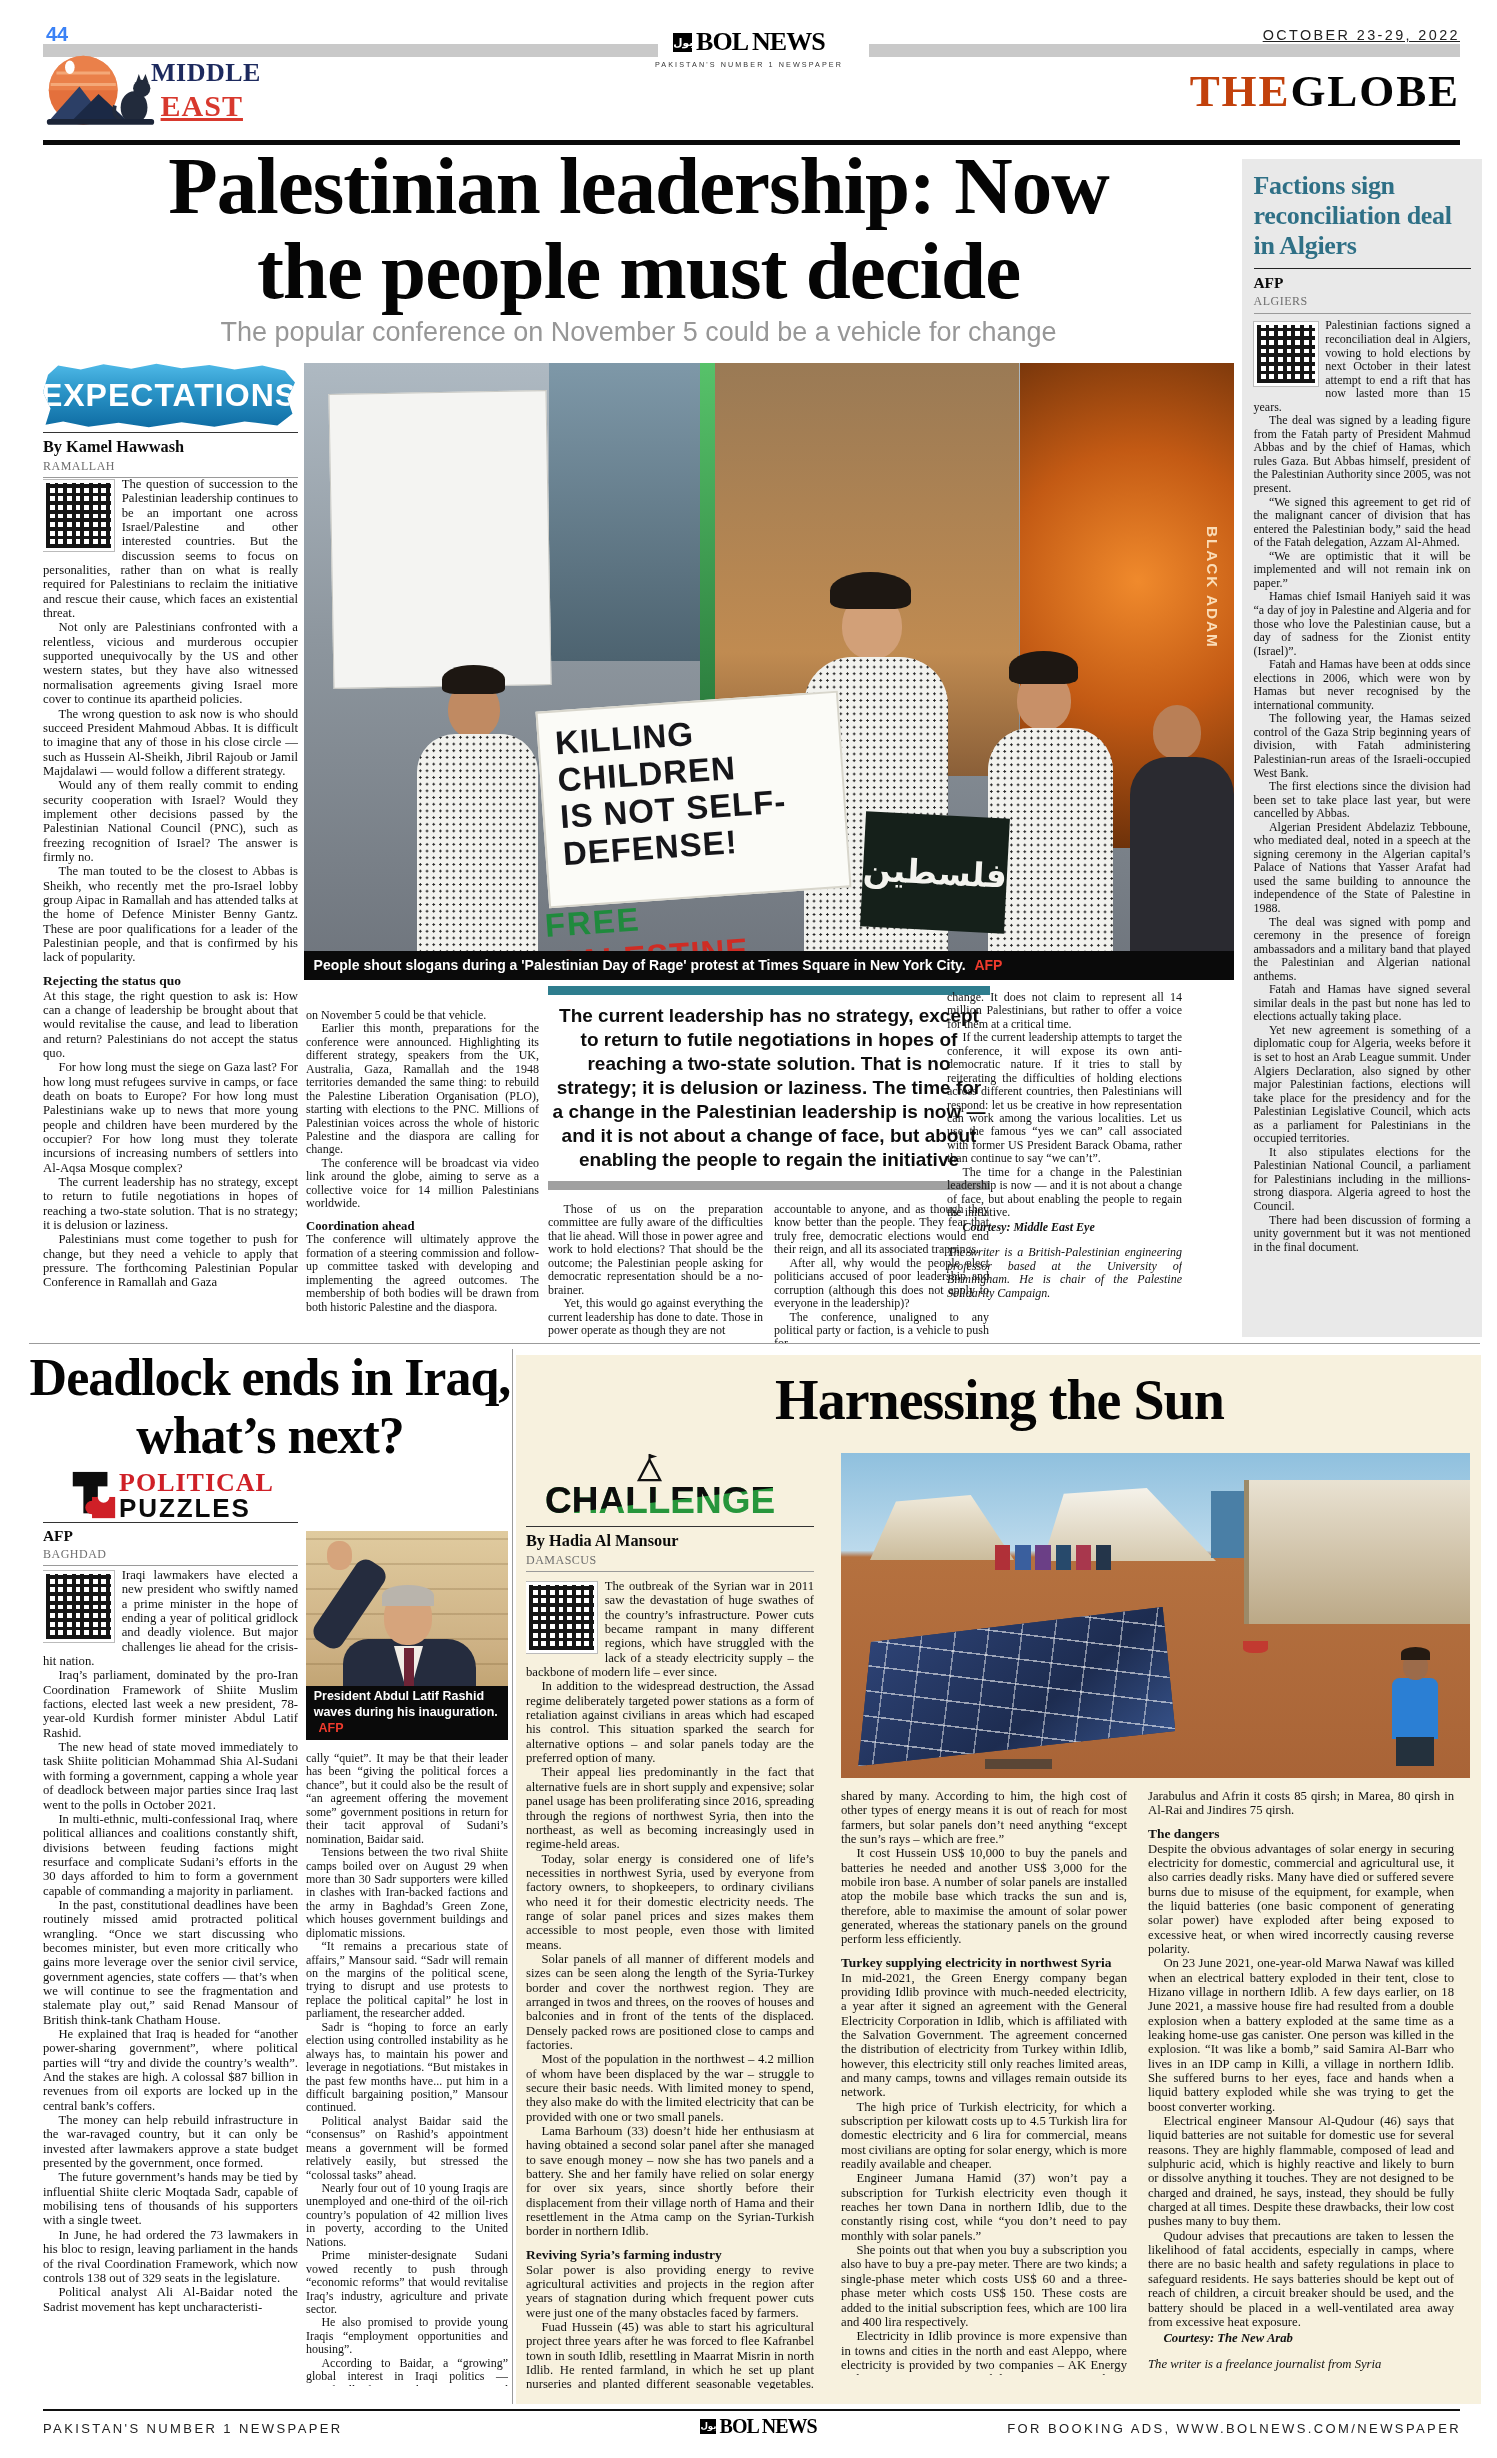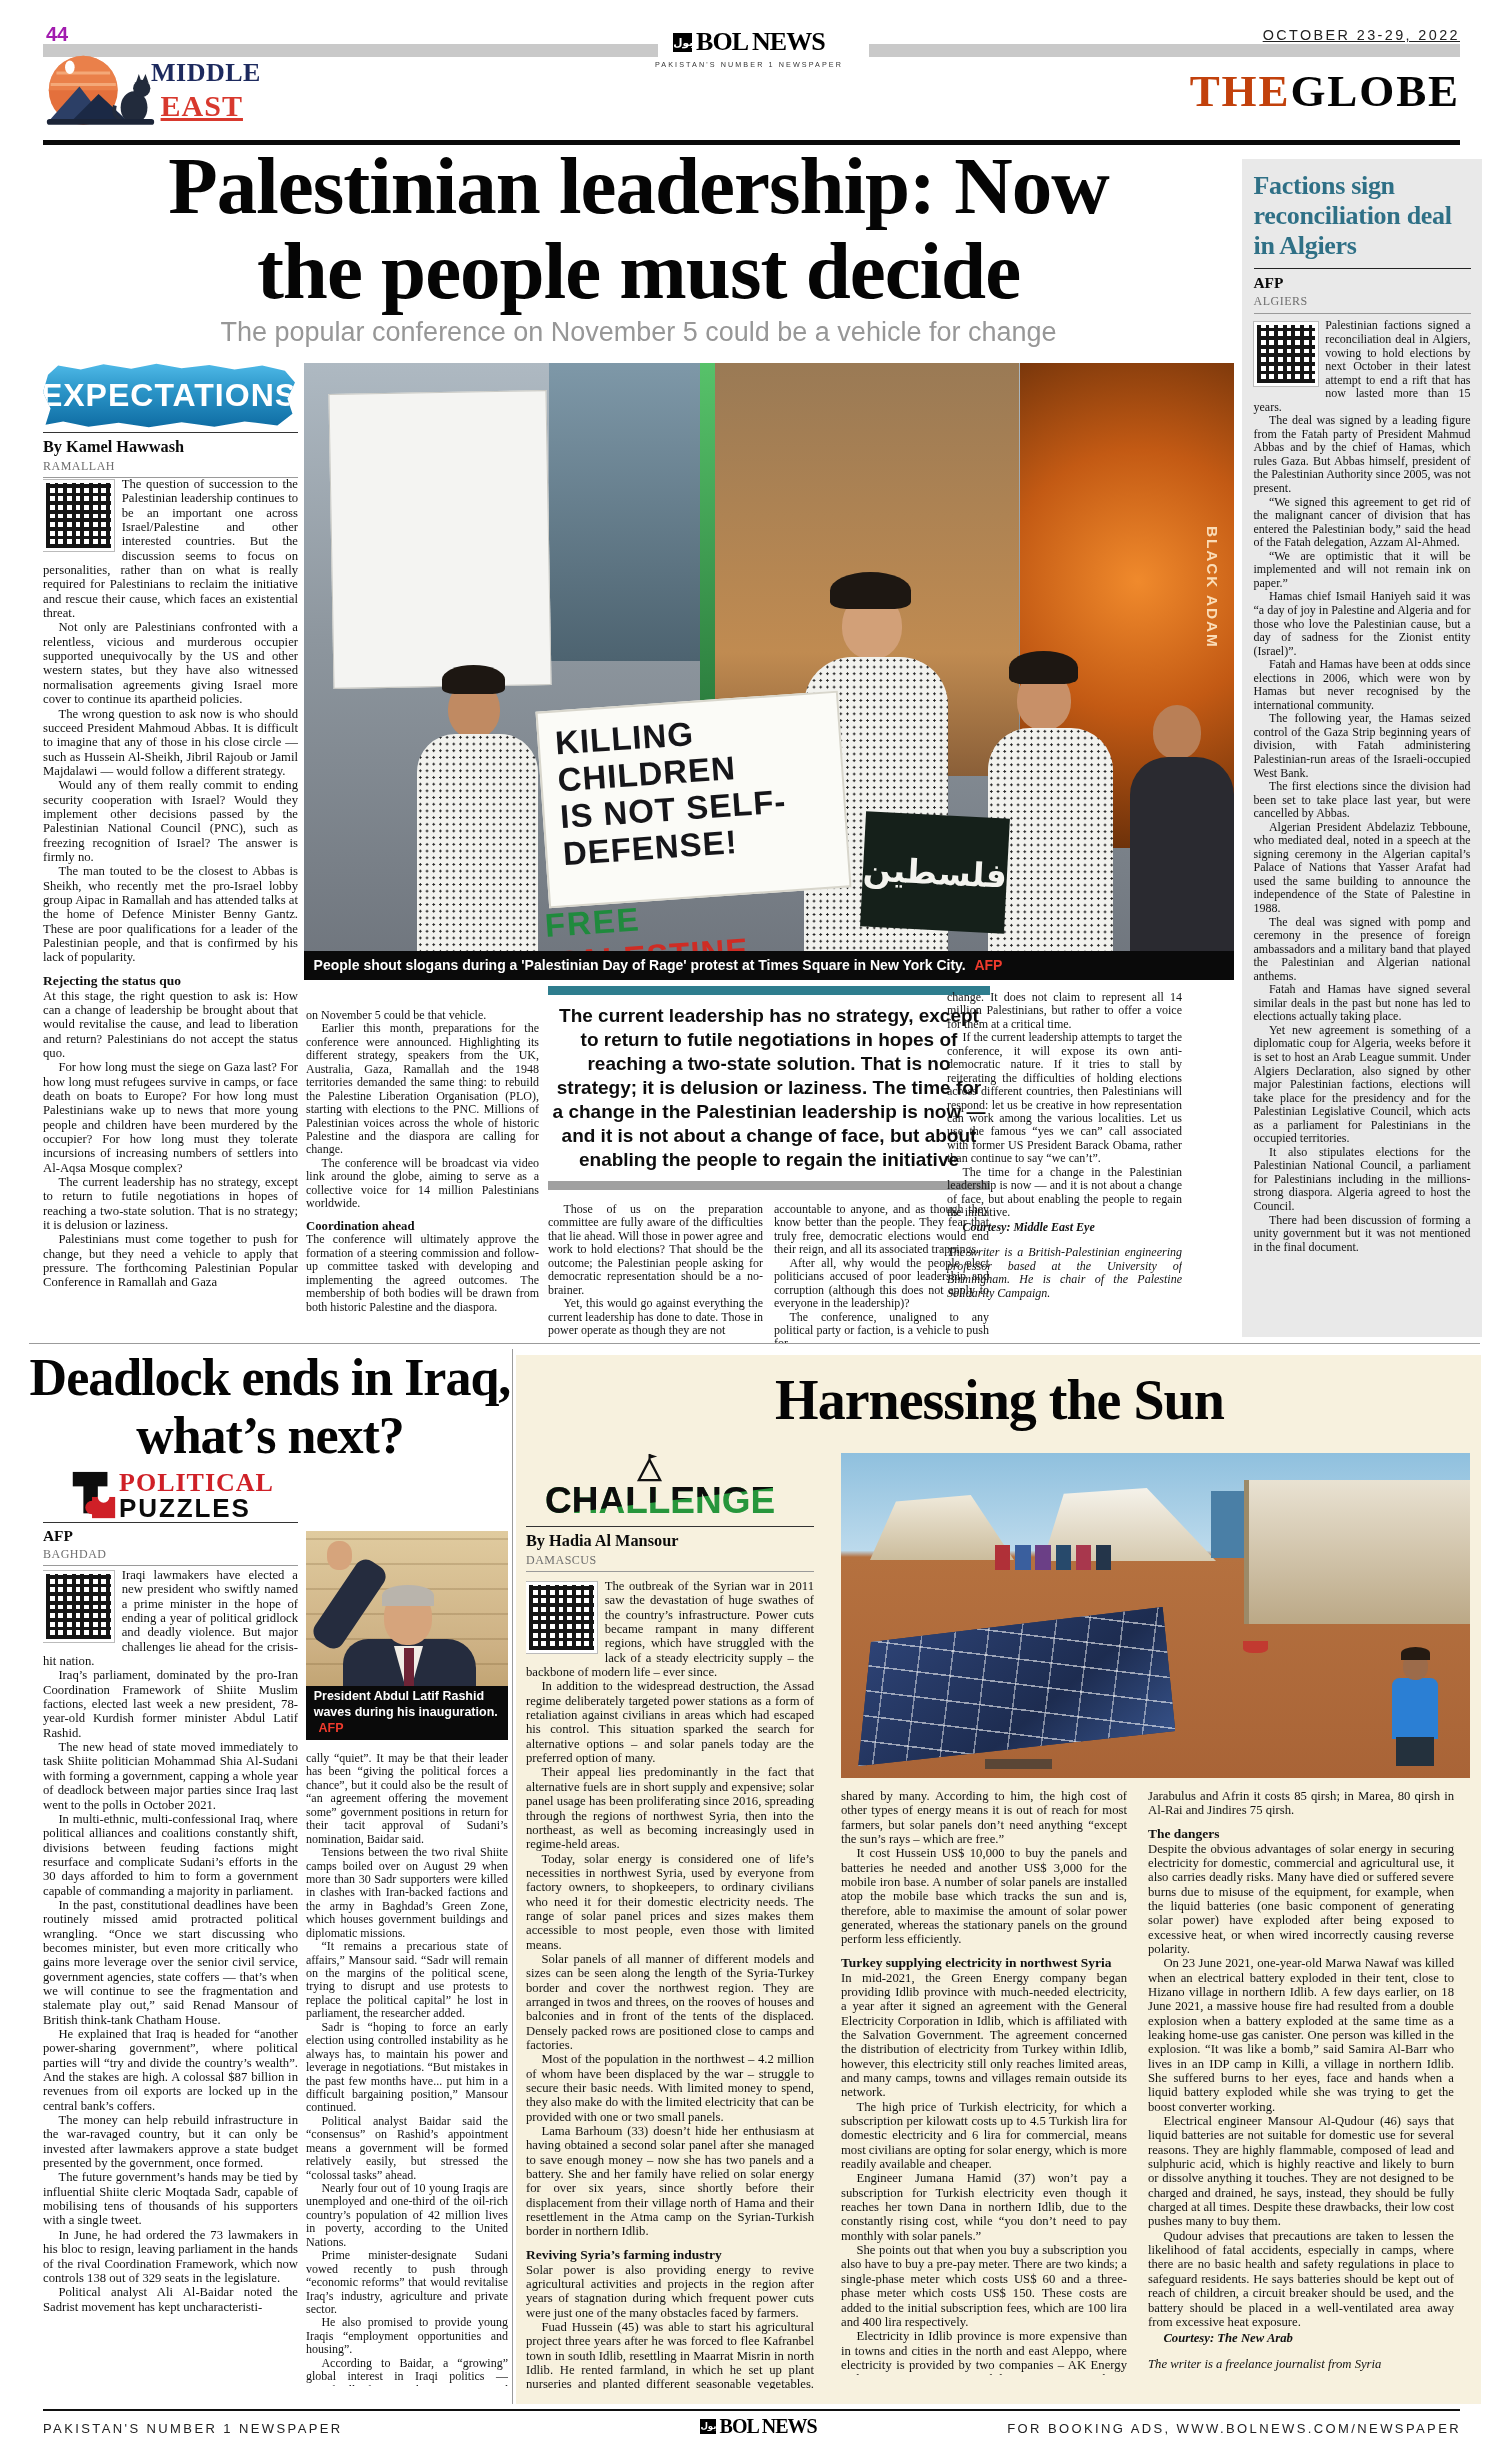--- a/index.html
+++ b/index.html
@@ -1,19 +1,19 @@
 <!DOCTYPE html>
 <html lang="en"><head>
 <meta charset="utf-8">
 <style>
   html,body{margin:0;padding:0;background:#ffffff;}
   #page{position:relative;width:1498px;height:2458px;background:#fff;overflow:hidden;
         font-family:"Liberation Serif",serif;color:#111;}
   
-  #pagenum{position:absolute;left:46px;top:23px;font:700 20px "Liberation Sans",sans-serif;color:#a21caf;}
+  #pagenum{position:absolute;left:46px;top:23px;font:700 20px "Liberation Sans",sans-serif;color:#3b82f6;}
   .hbar{position:absolute;top:44px;height:12.5px;background:#c9c9c9;}
   #hbar-l{left:43px;width:615px;}
   #hbar-r{left:869px;width:591px;}
   #brand-top{position:absolute;left:653px;top:27px;width:192px;text-align:center;}
   .brand-box{display:inline-block;width:19px;height:19px;background:#000;color:#fff;
              font:700 10.6px/19px "DejaVu Sans",sans-serif;vertical-align:middle;margin-right:3.8px;}
   .brand-text{font:700 26px "Liberation Serif",serif;letter-spacing:-1px;color:#000;vertical-align:middle;}
   .brand-tag{font:400 7.2px "Liberation Sans",sans-serif;letter-spacing:2.1px;color:#333;margin-top:2.9px;}
   #issue-date{position:absolute;left:1057px;top:27px;width:403px;text-align:right;
               font:400 14.4px "Liberation Sans",sans-serif;letter-spacing:2.4px;color:#222;text-decoration:underline;}

